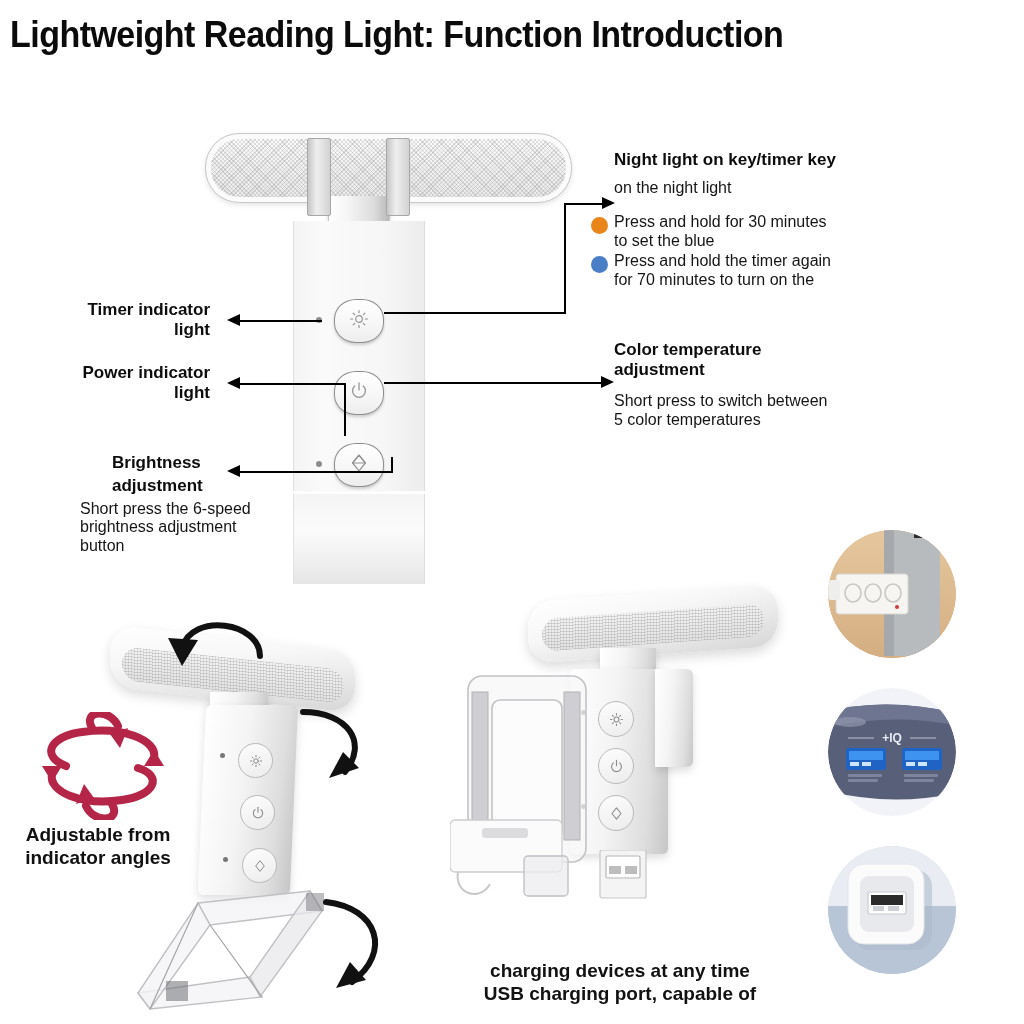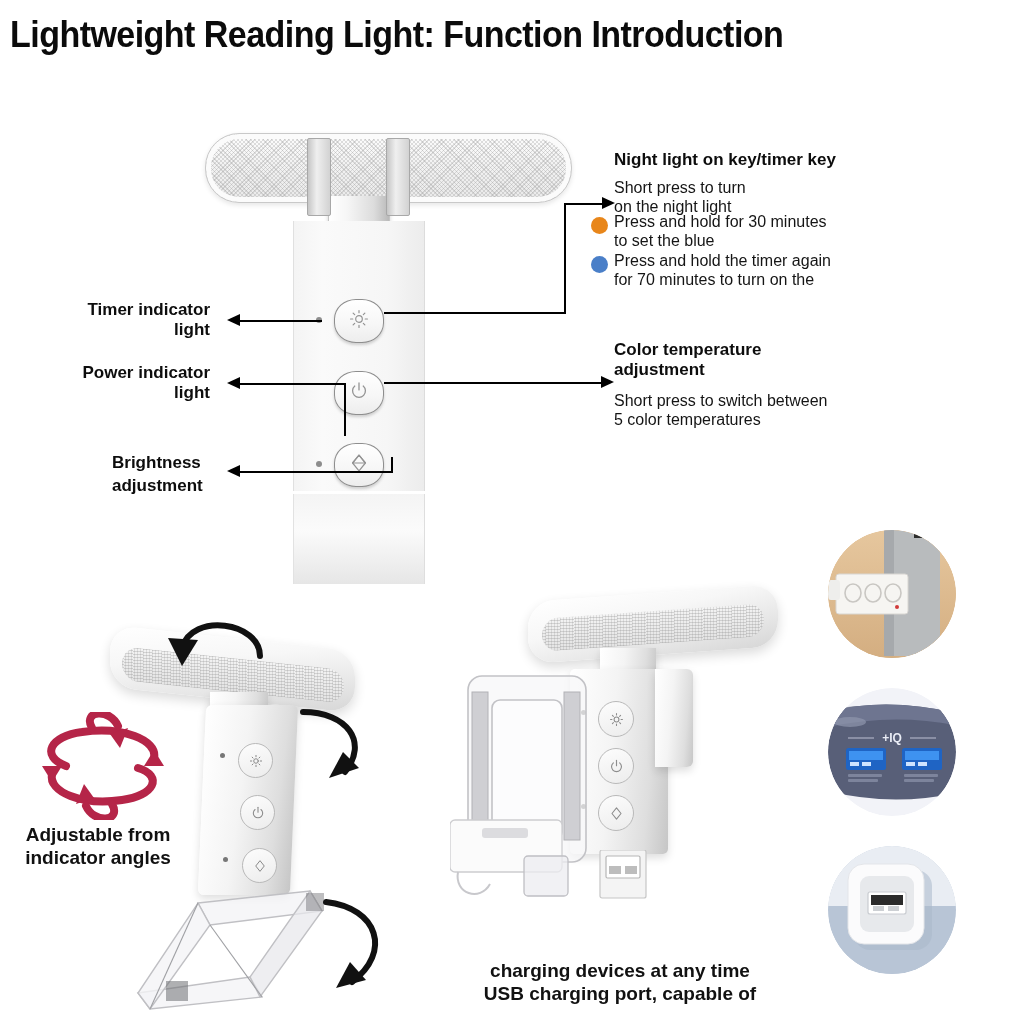--- a/index.html
+++ b/index.html
@@ -178,21 +178,20 @@
   <div class="ln lnh" style="left:240px;top:383px;width:106px;"></div>
   <div class="arrow-l" style="left:227px;top:377px;"></div>
 
   <div class="ln lnv" style="left:391px;top:457px;height:16px;"></div>
   <div class="ln lnh" style="left:240px;top:471px;width:153px;"></div>
   <div class="arrow-l" style="left:227px;top:465px;"></div>
 
   <div class="blk" style="left:614px;top:150px;width:400px;">
     <div class="hdr">Night light on key/timer key</div>
     <div class="body-txt" style="margin-top:9px;">
-      <div>Short press to turn</div>
       <div>on the night light</div>
     </div>
   </div>
 
   <div class="dot" style="left:591px;top:217px;background:#E8861A;"></div>
   <div class="blk body-txt" style="left:614px;top:213px;width:400px;">
     <div>Press and hold for 30 minutes</div>
     <div>to set the blue</div>
   </div>
 
@@ -220,20 +219,25 @@
 
   <div class="blk hdr" style="left:20px;top:363px;width:190px;text-align:right;">
     <div>Power indicator</div>
     <div>light</div>
   </div>
 
   <div class="blk" style="left:80px;top:452px;width:230px;">
     <div class="hdr" style="line-height:1.34;margin-left:32px;">
       <div>Brightness</div>
       <div>adjustment</div>
+    </div>
+    <div class="body-txt" style="margin-top:2px;">
+      <div>Short press the 6-speed</div>
+      <div>brightness adjustment</div>
+      <div>button</div>
     </div>
   </div>
 
   <div class="ph" style="left:100px;top:610px;width:290px;height:400px;">
     <div class="bar" style="left:10px;top:28px;width:245px;height:62px;transform:skewY(6deg);"></div>
     <div class="grill" style="left:22px;top:48px;width:222px;height:34px;transform:skewY(6deg);"></div>
 
     <div class="stem" style="left:110px;top:82px;width:58px;height:34px;border-radius:0 0 16px 16px;"></div>
 
     <div class="stem" style="left:102px;top:95px;width:92px;height:190px;border-radius:6px;transform:skewX(-2.5deg);"></div>

